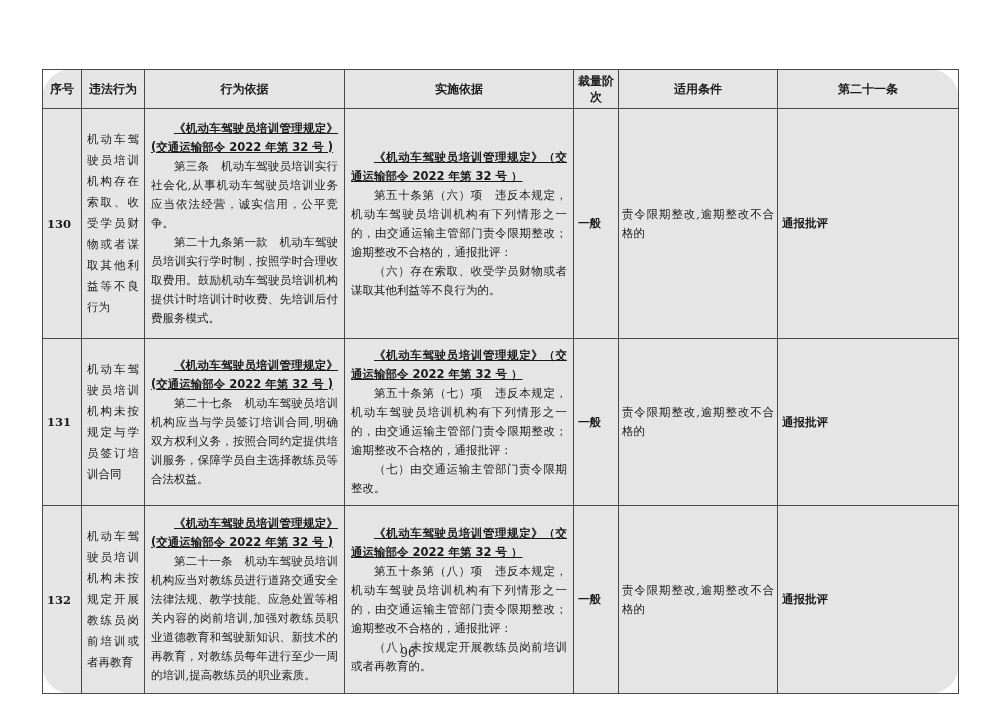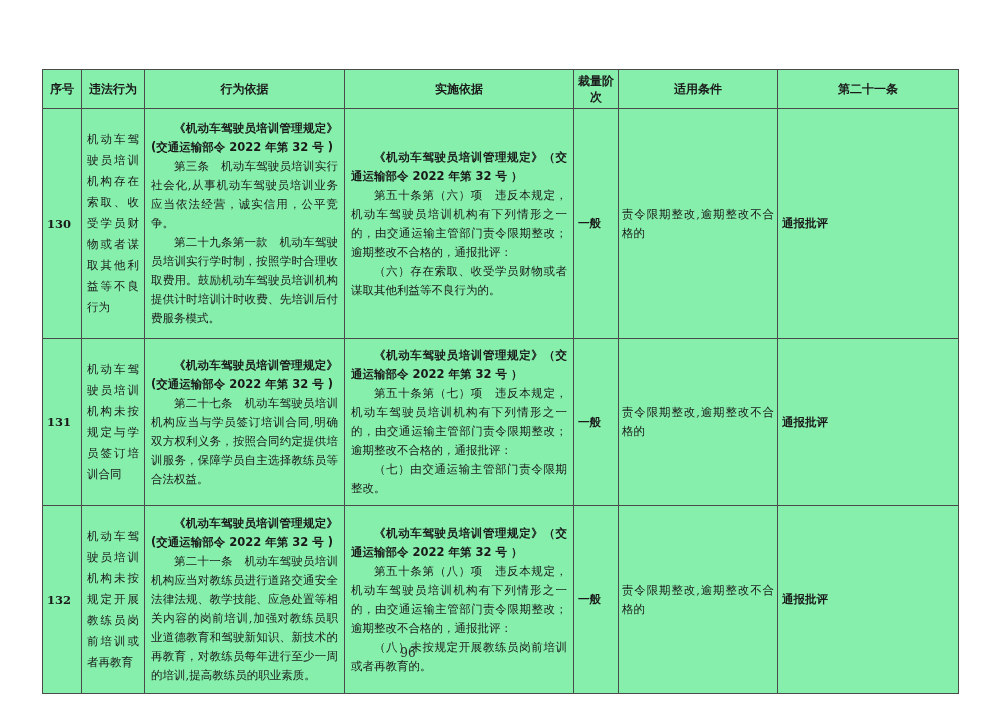--- a/index.html
+++ b/index.html
@@ -6,21 +6,22 @@
   body{
     width:1000px;height:707px;position:relative;
     background:#ffffff;color:#1a1a1a;
     font-family:"DejaVu Serif","Liberation Serif",serif;
     overflow:hidden;
   }
   .sheet{position:absolute;inset:0;background:#ffffff;}
   table.rule-table{
     position:absolute;left:42px;top:69px;width:916px;
     border-collapse:collapse;table-layout:fixed;
-    background:#86efac;
+    background:#e5e5e5;
+    border-radius:30px;
   }
   .rule-table th,.rule-table td{
     border:1px solid #4a4a4a;
     padding:2px 4px;
     font-size:11.5px;
     vertical-align:middle;
     word-break:break-all;
     overflow:hidden;
   }
   .rule-table th{
@@ -35,20 +36,21 @@
   }
   td.c-basis,td.c-impl{padding:5px 6px;}
   td.c-condition{padding:20px 3px;line-height:19px;text-align:justify;}
   .para{
     margin:0;text-indent:2em;text-align:justify;
     line-height:19px;
   }
   .para.title{
     font-family:"DejaVu Sans","Liberation Sans",sans-serif;
     font-weight:700;
+    text-decoration:underline;
   }
   tr.r-130{height:192px;}
   tr.r-131{height:130px;}
   tr.r-132{height:183px;}
   .page-number{
     position:absolute;left:0;top:646px;width:816px;
     text-align:center;font-size:12px;color:#2a2a2a;
   }
 </style>
 </head>

